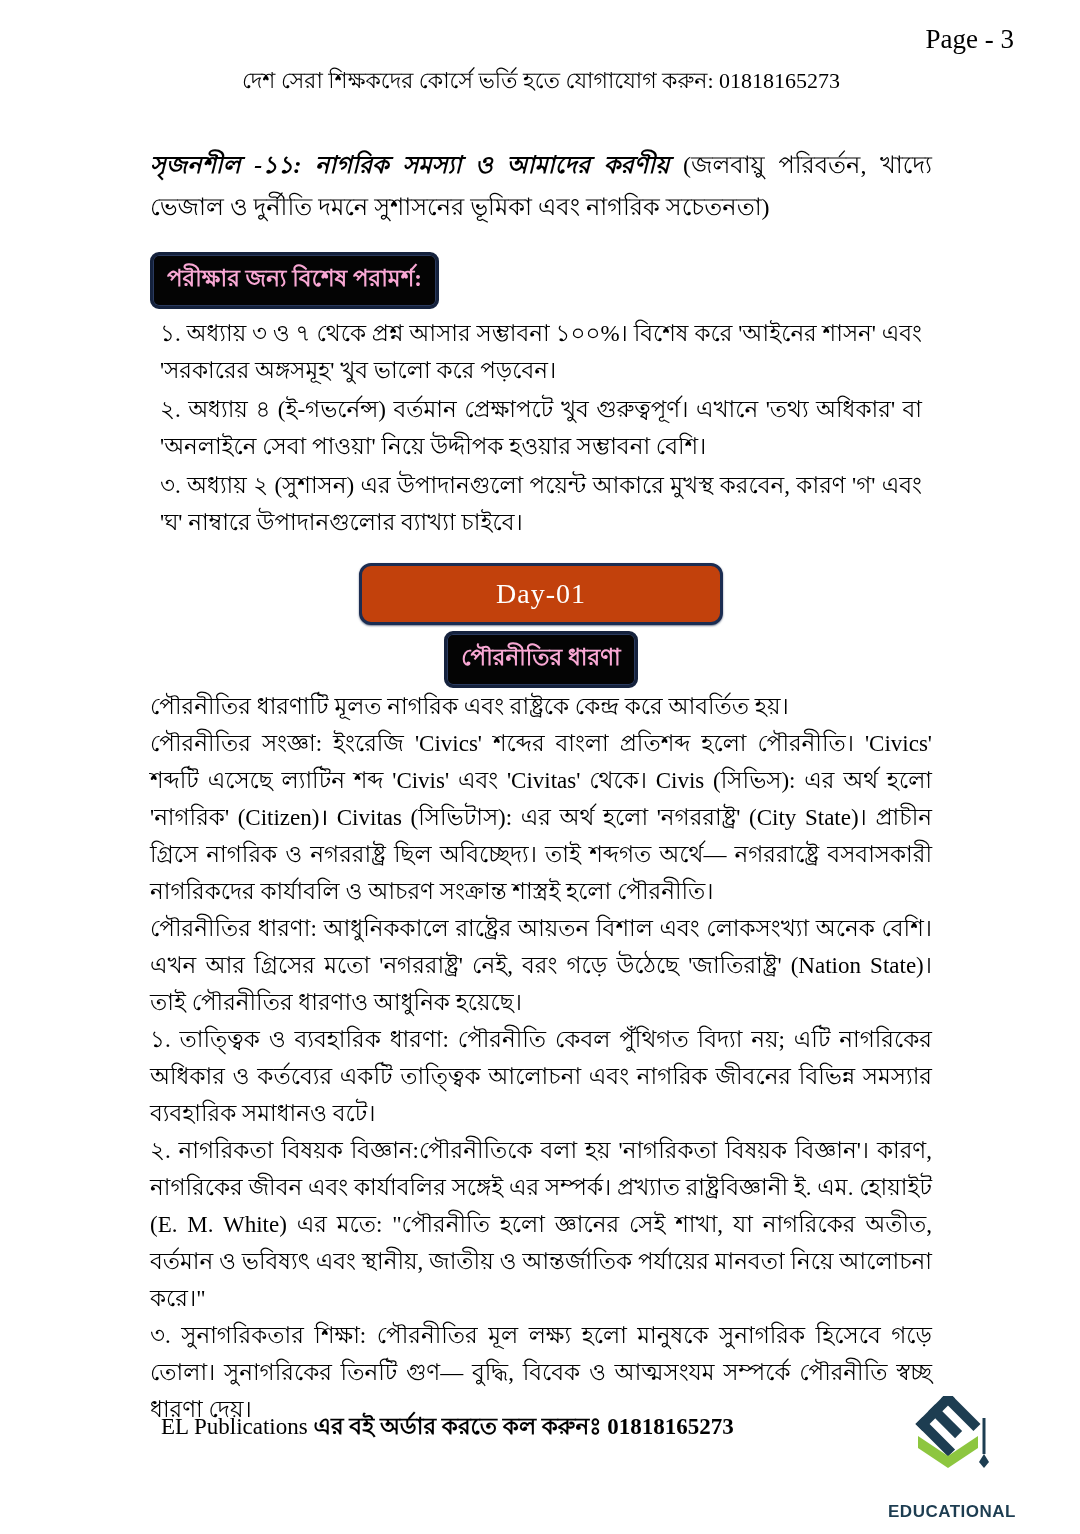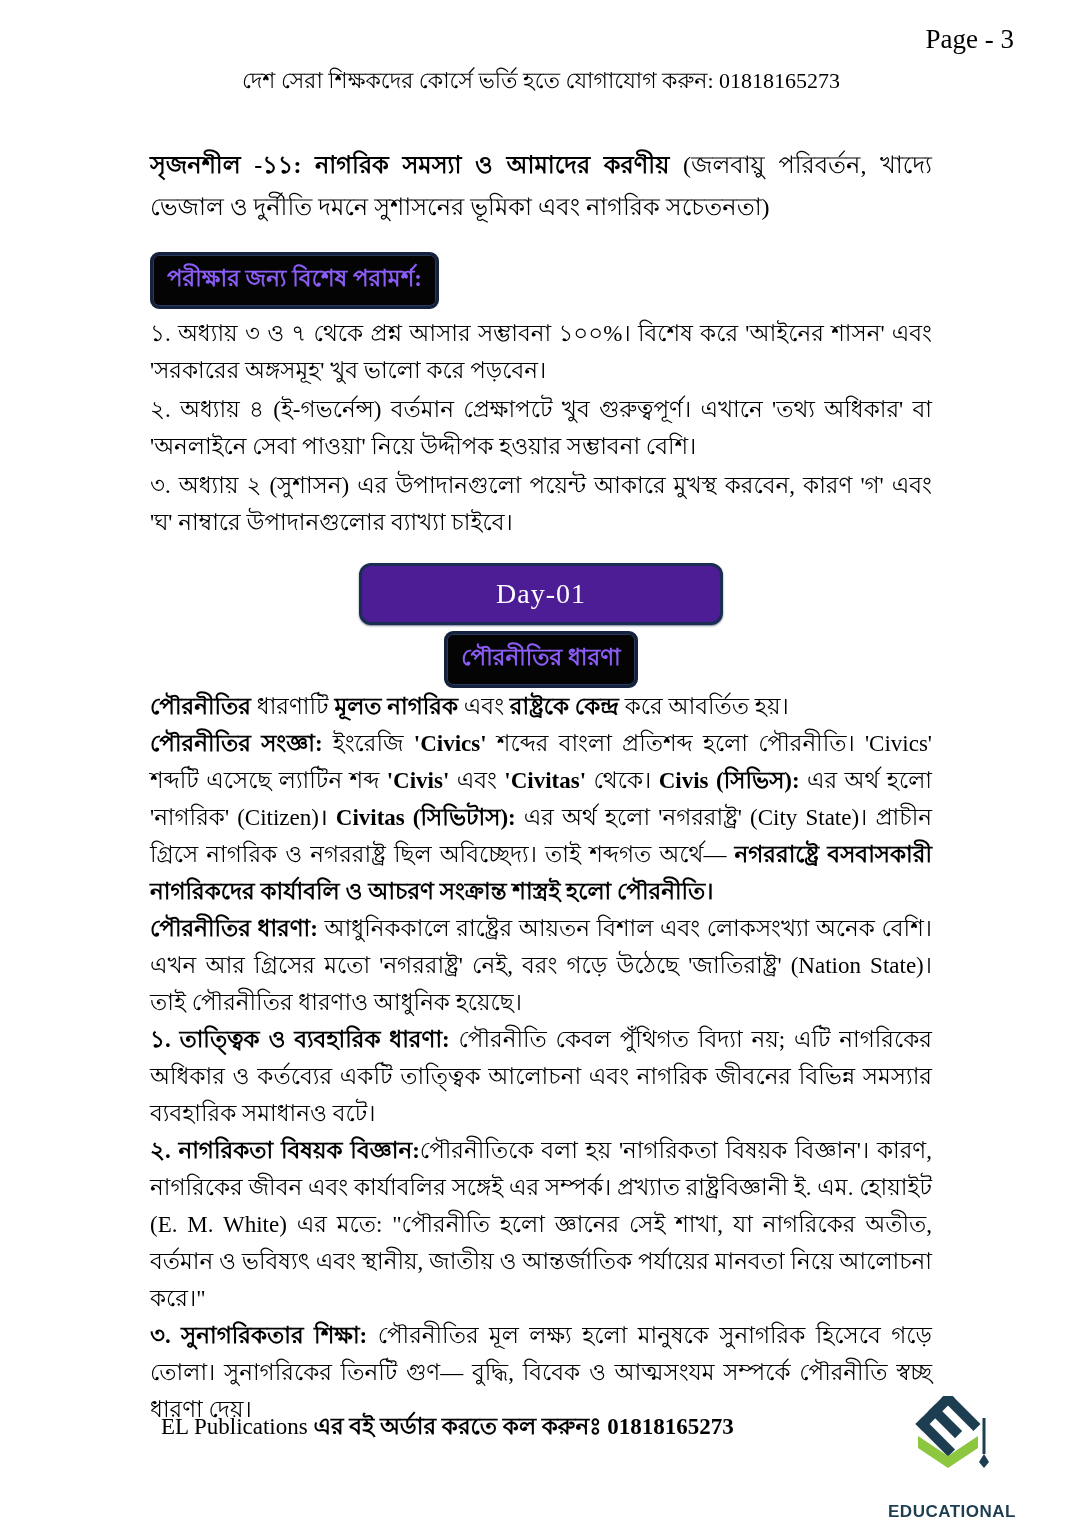--- a/index.html
+++ b/index.html
@@ -19,48 +19,48 @@
   .contact-line{
     margin-top:38px;
     text-align:center;
     font-size:22px;font-weight:400;
   }
   .heading{
     margin:44px 0 0 0;
     font-size:24px;line-height:42px;
     text-align:justify;
   }
-  .heading .b{font-weight:700;}
+  .heading .b{font-weight:700;font-style:italic;}
   .badge{
     display:inline-block;
-    background:#040404;color:#8b5cf6;
+    background:#040404;color:#f9a8d4;
     font-weight:700;font-size:23px;
     padding:5px 14px 7px 14px;
     border-radius:9px;
     border:3px solid #15223d;
     box-shadow:0 0 0 1px #2a3a5e inset;
   }
   .badge-row{margin-top:24px;}
   .badge-row-center{margin-top:6px;text-align:center;}
   .advice{margin-top:6px;}
-  .advice p{margin:2px 0;font-size:23px;line-height:37px;text-align:justify;}
+  .advice p{margin:2px 10px;font-size:23px;line-height:37px;text-align:justify;}
   .day-btn{
     margin:22px auto 0 auto;
     width:358px;height:56px;
-    background:#4c1d95;
+    background:#c2410c;
     border:3px solid #1b2d52;
     border-radius:12px;
     color:#ffffff;
     font-size:28px;
     display:flex;align-items:center;justify-content:center;
     letter-spacing:1px;
     box-shadow:0 1px 2px rgba(20,35,70,.6);
   }
   .content p.body{margin:0;font-size:23px;line-height:37px;text-align:justify;}
-  .b{font-weight:700;}
+  .b{font-weight:400;}
   .footer{
     position:absolute;left:0;right:0;bottom:28px;
     height:110px;
   }
   .footer-line{
     position:absolute;left:161px;width:640px;top:12px;
     font-size:23px;white-space:nowrap;
   }
   .footer-line .mid{font-weight:700;}
   .footer-line .phone{font-weight:700;}

